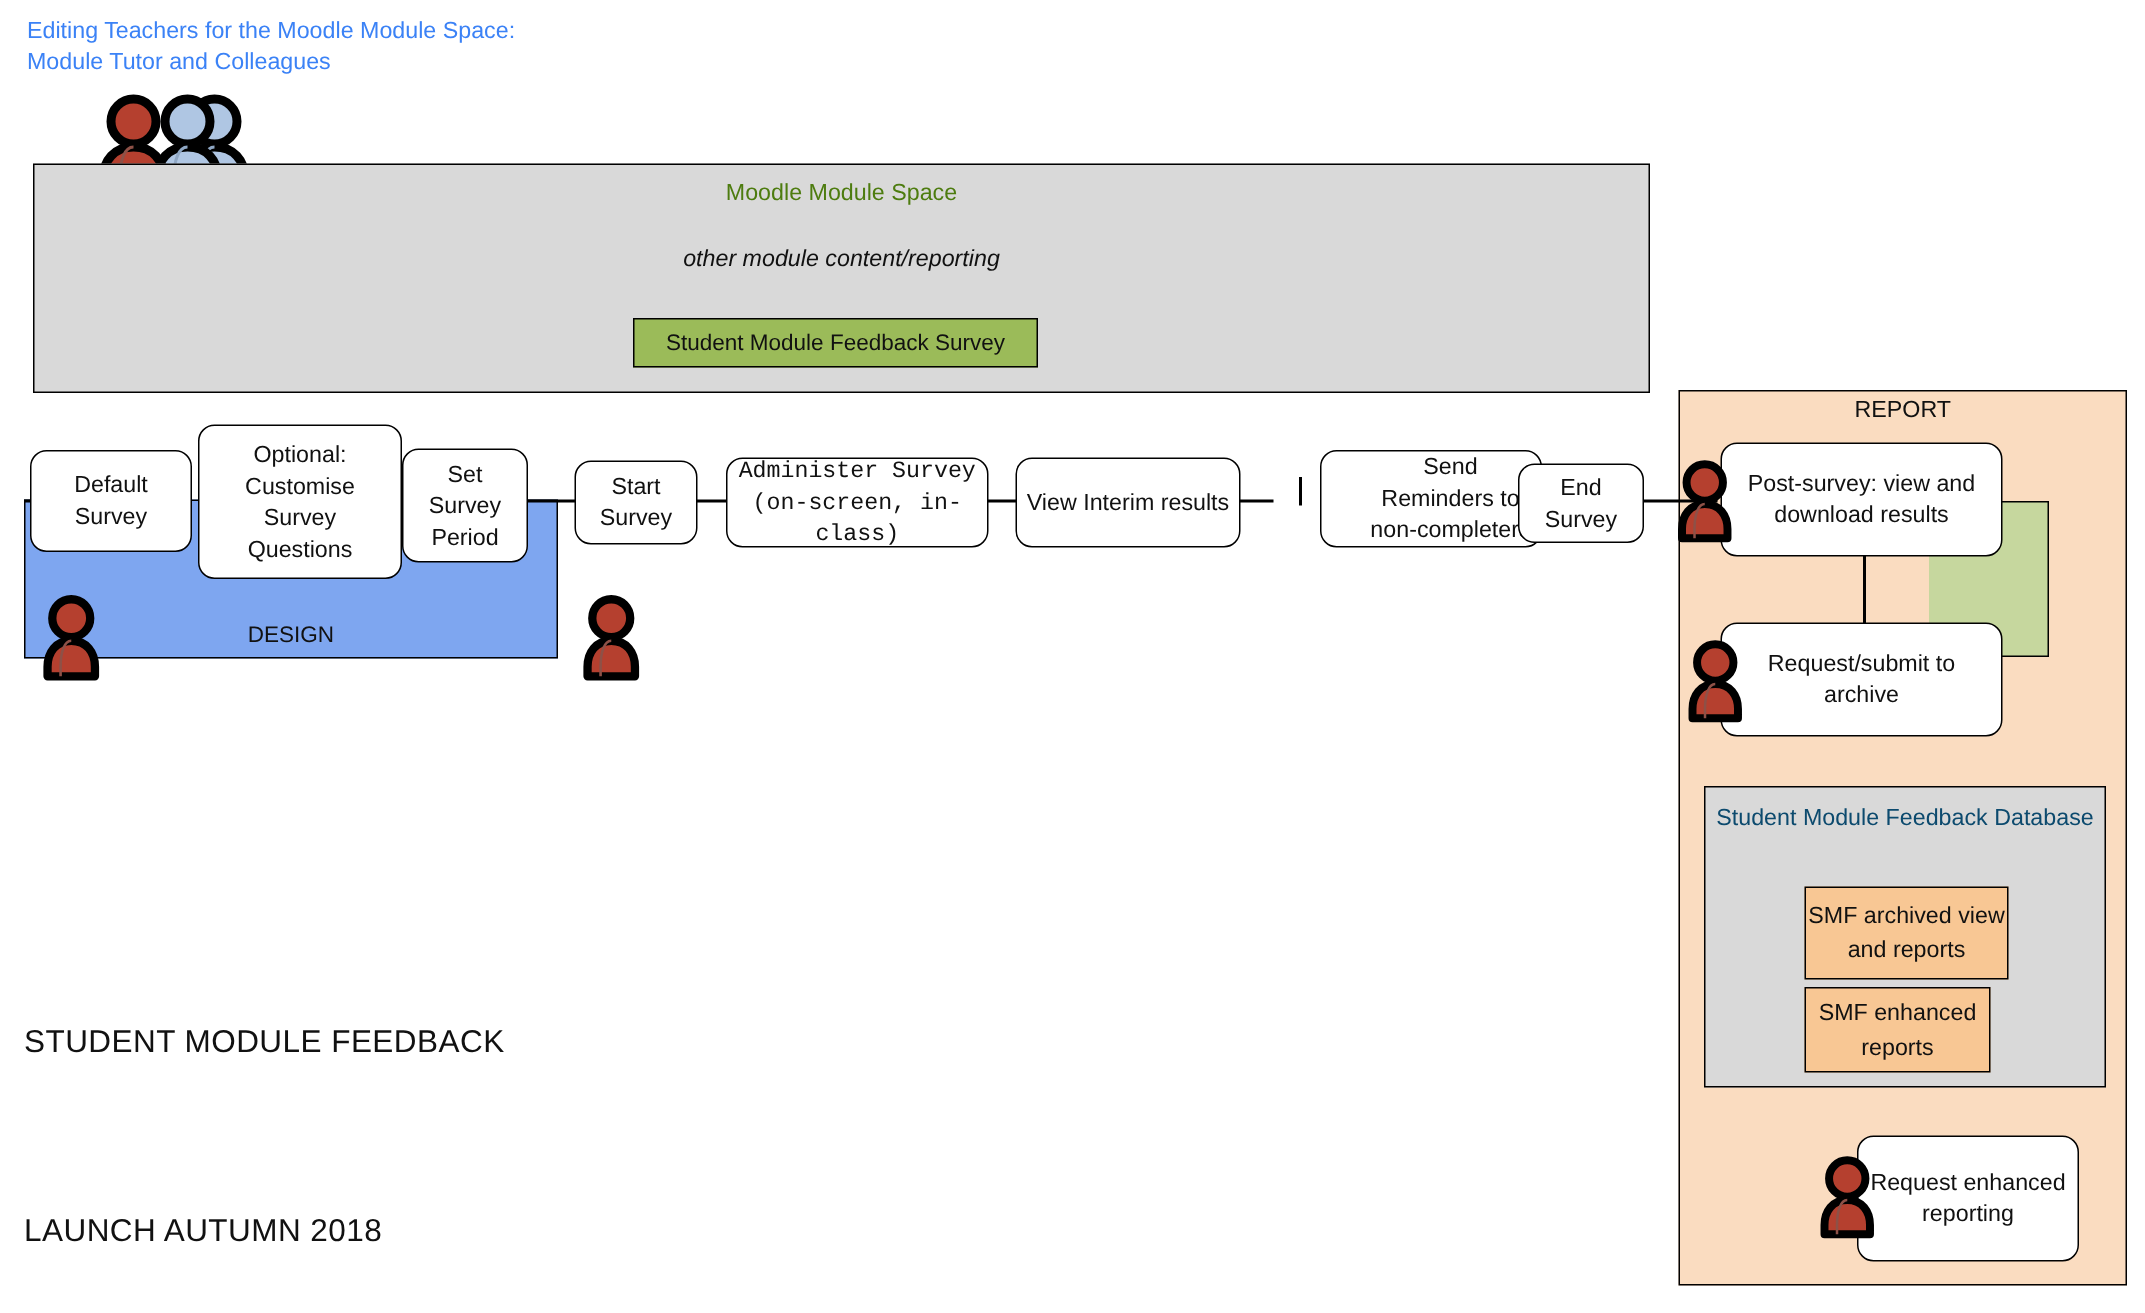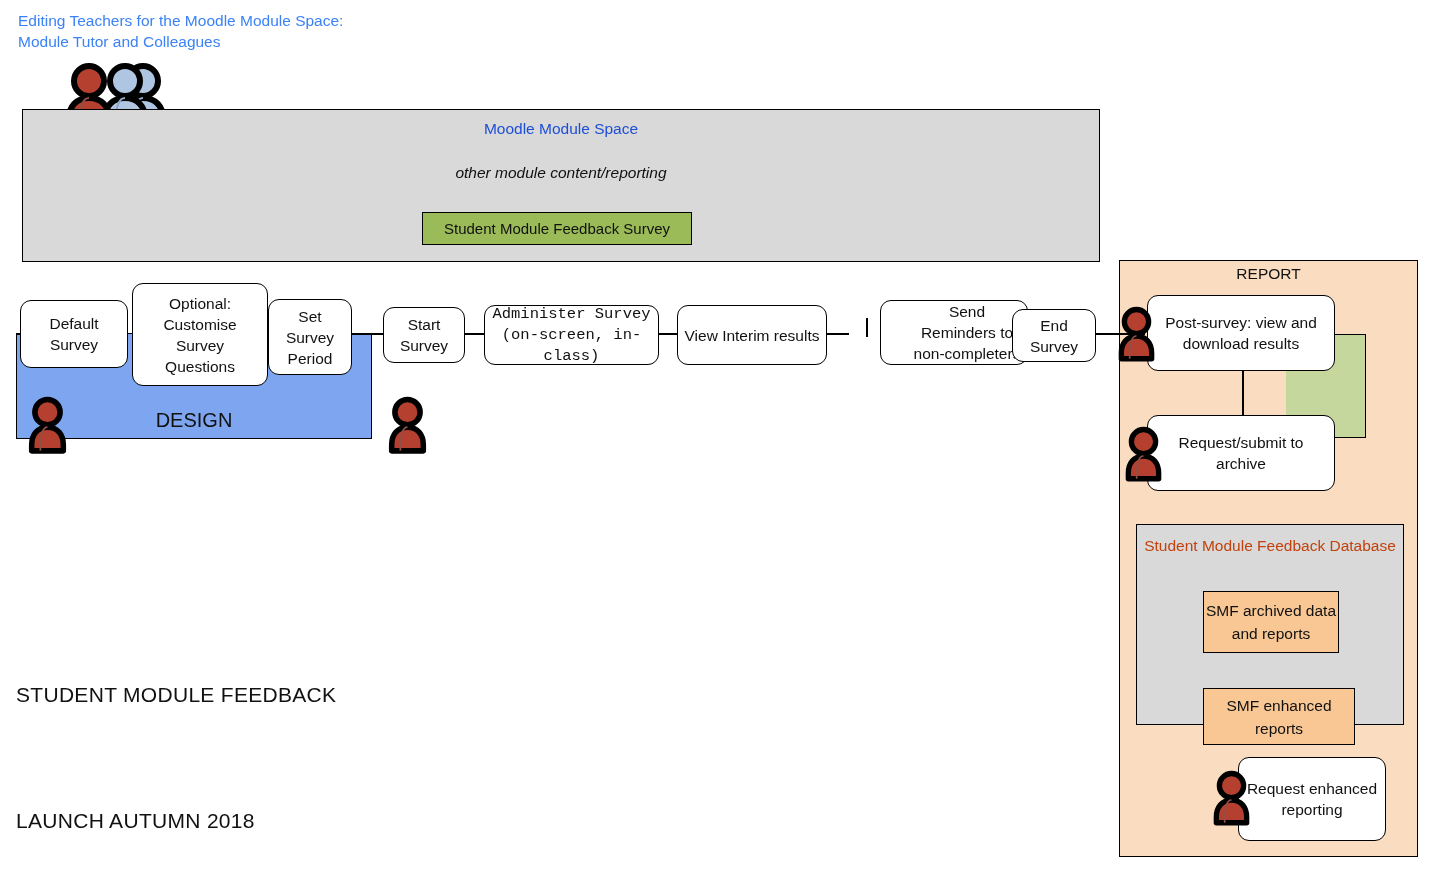--- a/index.html
+++ b/index.html
@@ -25,40 +25,40 @@
   .person svg{display:block;}
 
   
   .moodle-space{
     left:22px;top:109px;width:1078px;height:153px;
     background:#D9D9D9;border:1.6px solid #000;
     box-sizing:border-box;
   }
   .moodle-title{
     position:absolute;left:0;top:10px;width:100%;
-    text-align:center;font-size:15.5px;color:#1d4ed8;
+    text-align:center;font-size:15.5px;color:#4d7c0f;
   }
   .moodle-sub{
     position:absolute;left:0;top:54px;width:100%;
     text-align:center;font-size:15.5px;font-style:italic;color:#111;
   }
   .survey-btn{
     position:absolute;left:399px;top:102px;width:270px;height:33px;
     background:#9BBB59;border:1.4px solid #000;box-sizing:border-box;
     display:flex;align-items:center;justify-content:center;
     font-size:15px;color:#111;
   }
 
   
   .band{position:absolute;box-sizing:border-box;border:1.4px solid #000;}
   .band-design{left:16px;top:333px;width:356px;height:106px;background:#7EA6F0;}
   .band-run{left:371px;top:333px;width:995px;height:106px;background:#C6D79E;}
   .band-label{
     position:absolute;bottom:6px;left:0;width:100%;
-    text-align:center;font-size:20px;color:#111;
+    text-align:center;font-size:15px;color:#111;
   }
   .band-run .band-label{left:-250px;}
 
   
   .report-panel{
     position:absolute;left:1119px;top:260px;width:299px;height:597px;
     background:#FADCC0;border:1.4px solid #000;box-sizing:border-box;
   }
   .report-title{
     position:absolute;left:0;top:4px;width:100%;text-align:center;
@@ -79,29 +79,29 @@
   .conn-h{height:2.4px;}
   .conn-v{width:2.4px;}
 
   
   .db-box{
     position:absolute;left:1136px;top:524px;width:268px;height:201px;
     background:#D9D9D9;border:1.3px solid #000;box-sizing:border-box;
   }
   .db-title{
     position:absolute;left:0;top:9px;width:100%;text-align:center;
-    font-size:15.5px;line-height:23px;color:#c2410c;
+    font-size:15.5px;line-height:23px;color:#0c4a6e;
   }
   .db-item{
     position:absolute;background:#F8C794;border:1.3px solid #000;
     box-sizing:border-box;display:flex;align-items:center;justify-content:center;
     text-align:center;font-size:15.5px;line-height:23px;color:#111;
   }
   .db-item-a{left:66px;top:66px;width:136px;height:62px;}
-  .db-item-b{left:66px;top:133px;width:152px;height:57px;margin-top:30px;}
+  .db-item-b{left:66px;top:133px;width:124px;height:57px;}
 
   
   .caption{
     position:absolute;left:16px;font-size:21px;letter-spacing:.3px;color:#111;
   }
   .cap1{top:683px;}
   .cap2{top:746px;}
   .cap3{top:809px;}
 
   
@@ -217,21 +217,21 @@
       <g stroke="#000" stroke-width="7" stroke-linejoin="round">
         <circle cx="31" cy="22" r="16" fill="#B5402F"></circle>
         <path d="M31 41c-13 0-20 10-20 22v8h40v-8c0-12-7-22-20-22z" fill="#B5402F"></path>
       </g>
       <path d="M31 41c-6 0-9 10-9 22v8" fill="none" stroke="#8E5147" stroke-width="2.2"></path>
     </svg>
   </div>
 
   <div class="db-box">
     <div class="db-title">Student Module Feedback Database</div>
-    <div class="db-item db-item-a">SMF archived data and reports</div>
+    <div class="db-item db-item-a">SMF archived view and reports</div>
     <div class="db-item db-item-b">SMF enhanced reports</div>
   </div>
 
   <div class="pbox" style="left:1238px;top:757px;width:148px;height:84px;">Request enhanced reporting</div>
   <div class="person" style="left:1208px;top:767px;">
     <svg width="47" height="60" viewBox="0 0 62 74">
       <g stroke="#000" stroke-width="7" stroke-linejoin="round">
         <circle cx="31" cy="22" r="16" fill="#B5402F"></circle>
         <path d="M31 41c-13 0-20 10-20 22v8h40v-8c0-12-7-22-20-22z" fill="#B5402F"></path>
       </g>

